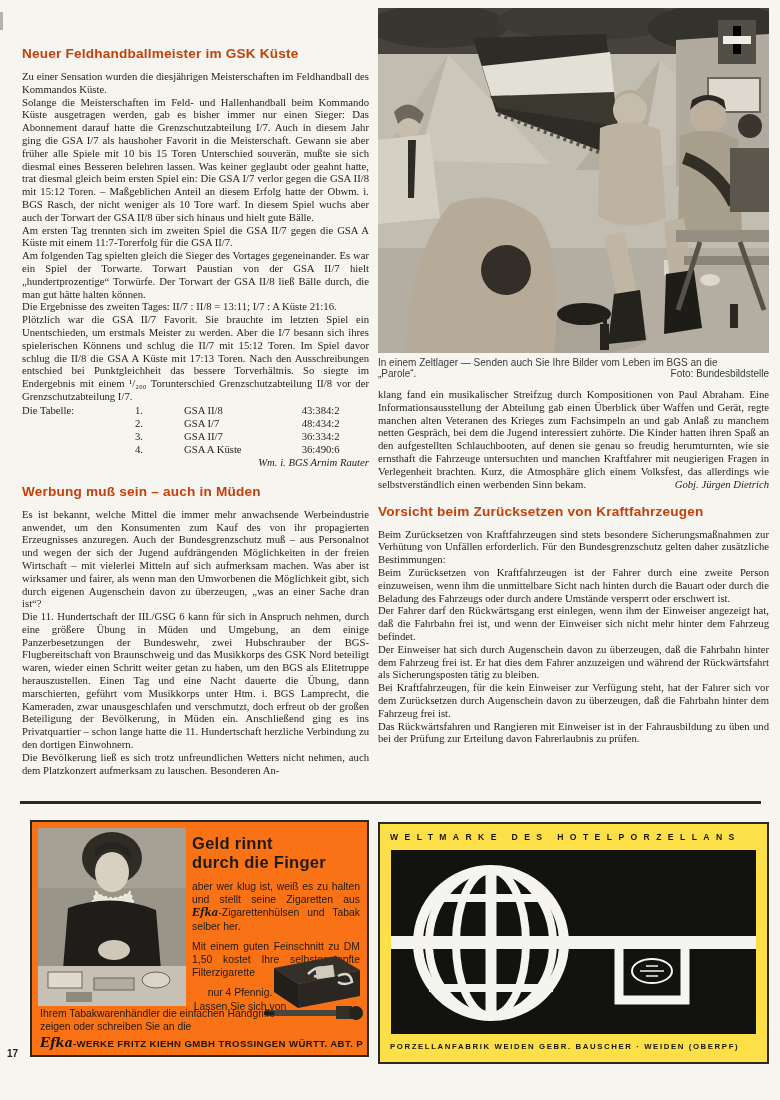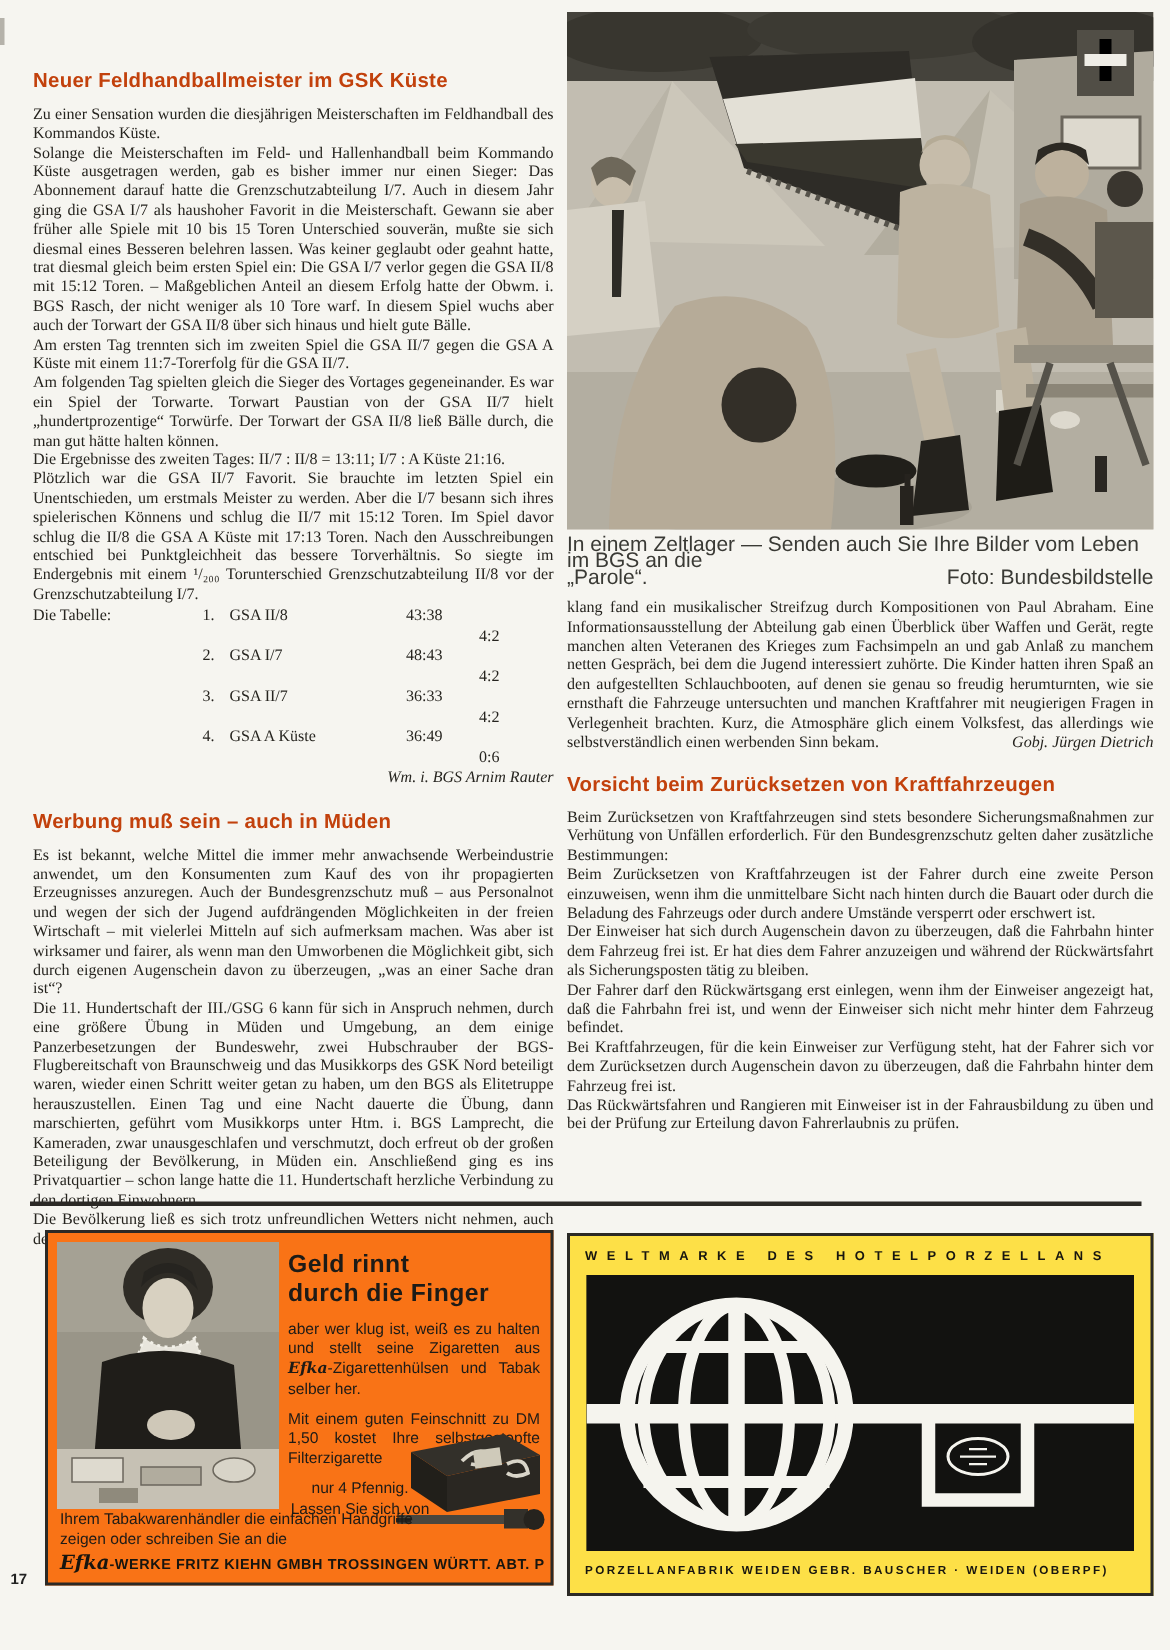--- a/index.html
+++ b/index.html
@@ -18,27 +18,27 @@
   p.b + p.b{margin-top:0px;}
   .sig{font-style:italic;font-size:10.7px;text-align:right;margin-top:-12.8px;color:#26241f;}
   .sig.ownline{margin-top:0;}
 
   
   .table-block{display:flex;font-size:10.7px;line-height:13px;margin:1px 0 0 0;}
   .tlabel{width:95px;flex:none;}
   .trows{margin-left:18px;}
   .trow{display:flex;}
   .trow .rk{width:18px;flex:none;}
-  .trow .tm{width:92px;flex:none;}
+  .trow .tm{width:92px;flex:none;margin-left:31px;}
   .trow .gl{width:50px;flex:none;text-align:right;}
-  .trow .pt{width:38px;flex:none;text-align:right;margin-top:14px;}
+  .trow .pt{width:38px;flex:none;}
 
   
   .photo{width:391px;height:345px;background:#bdb8ac;position:relative;overflow:hidden;}
-  .caption{font-family:"Liberation Sans",sans-serif;font-size:14px;line-height:11px;
+  .caption{font-family:"Liberation Sans",sans-serif;font-size:10px;line-height:11px;
            color:#3a3a35;margin:4px 0 9px 0;}
   .cap-row2{display:flex;justify-content:space-between;}
 
   
   .rule{position:absolute;left:20px;top:801px;width:741px;height:3px;background:#2b2925;}
   .ad{position:absolute;border:2px solid #2b2925;background:#f97316;}
   .ad.efka{left:30px;top:820px;width:335px;height:233px;}
   .ad.bauscher{left:378px;top:822px;width:387px;height:238px;background:#fde047;}
 
   .efka-photo{position:absolute;left:6px;top:6px;width:148px;height:178px;background:#9a968b;overflow:hidden;}
@@ -189,22 +189,22 @@
         <span>Foto: Bundesbildstelle</span>
       </div>
     </div>
 
     <p class="b">klang fand ein musikalischer Streifzug durch Kompositionen von Paul Abraham. Eine Informationsausstellung der Abteilung gab einen Überblick über Waffen und Gerät, regte manchen alten Veteranen des Krieges zum Fachsimpeln an und gab Anlaß zu manchem netten Gespräch, bei dem die Jugend interessiert zuhörte. Die Kinder hatten ihren Spaß an den aufgestellten Schlauchbooten, auf denen sie genau so freudig herumturnten, wie sie ernsthaft die Fahrzeuge untersuchten und manchen Kraftfahrer mit neugierigen Fragen in Verlegenheit brachten. Kurz, die Atmosphäre glich einem Volksfest, das allerdings wie selbstverständlich einen werbenden Sinn bekam.</p>
     <div class="sig">Gobj. Jürgen Dietrich</div>
 
     <h2 class="head" style="margin-top:14px;">Vorsicht beim Zurücksetzen von Kraftfahrzeugen</h2>
     <p class="b">Beim Zurücksetzen von Kraftfahrzeugen sind stets besondere Sicherungsmaßnahmen zur Verhütung von Unfällen erforderlich. Für den Bundesgrenzschutz gelten daher zusätzliche Bestimmungen:</p>
     <p class="b">Beim Zurücksetzen von Kraftfahrzeugen ist der Fahrer durch eine zweite Person einzuweisen, wenn ihm die unmittelbare Sicht nach hinten durch die Bauart oder durch die Beladung des Fahrzeugs oder durch andere Umstände versperrt oder erschwert ist.</p>
+    <p class="b">Der Fahrer darf den Rückwärtsgang erst einlegen, wenn ihm der Einweiser angezeigt hat, daß die Fahrbahn frei ist, und wenn der Einweiser sich nicht mehr hinter dem Fahrzeug befindet.</p>
     <p class="b">Der Einweiser hat sich durch Augenschein davon zu überzeugen, daß die Fahrbahn hinter dem Fahrzeug frei ist. Er hat dies dem Fahrer anzuzeigen und während der Rückwärtsfahrt als Sicherungsposten tätig zu bleiben.</p>
-    <p class="b">Der Fahrer darf den Rückwärtsgang erst einlegen, wenn ihm der Einweiser angezeigt hat, daß die Fahrbahn frei ist, und wenn der Einweiser sich nicht mehr hinter dem Fahrzeug befindet.</p>
     <p class="b">Bei Kraftfahrzeugen, für die kein Einweiser zur Verfügung steht, hat der Fahrer sich vor dem Zurücksetzen durch Augenschein davon zu überzeugen, daß die Fahrbahn hinter dem Fahrzeug frei ist.</p>
     <p class="b">Das Rückwärtsfahren und Rangieren mit Einweiser ist in der Fahrausbildung zu üben und bei der Prüfung zur Erteilung davon Fahrerlaubnis zu prüfen.</p>
   </div>
 
   <div class="rule"></div>
 
   <div class="ad efka">
     <div class="efka-photo">
       <svg width="148" height="178" viewBox="0 0 148 178">
         <rect width="148" height="178" fill="#999588"></rect>

